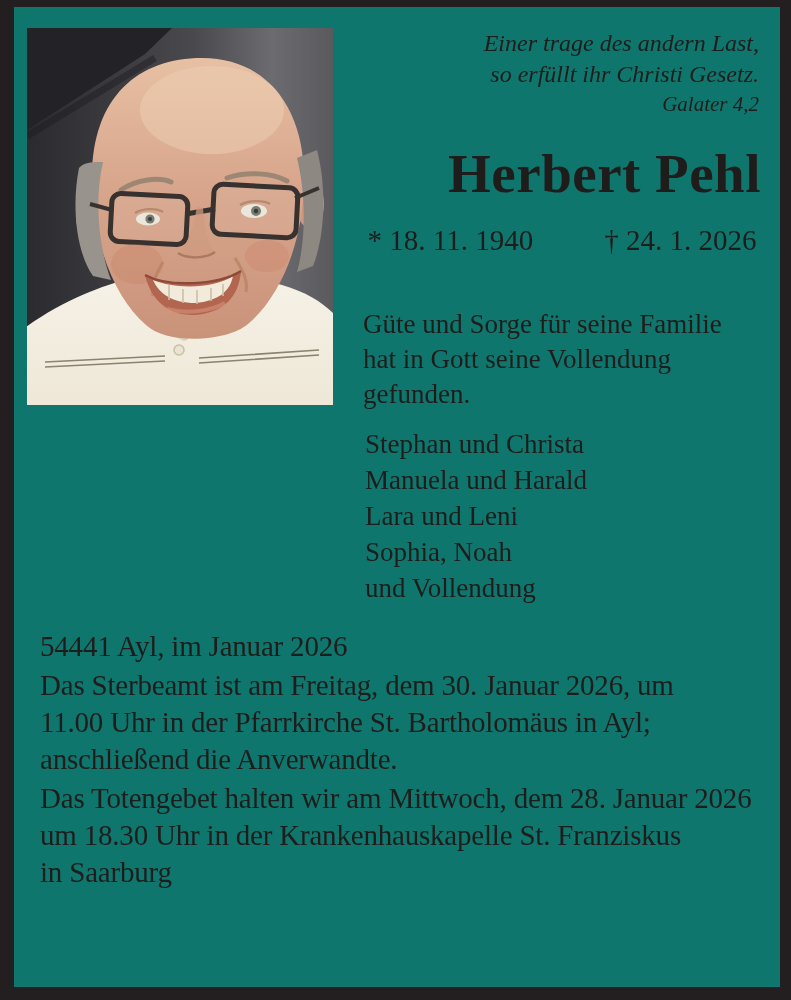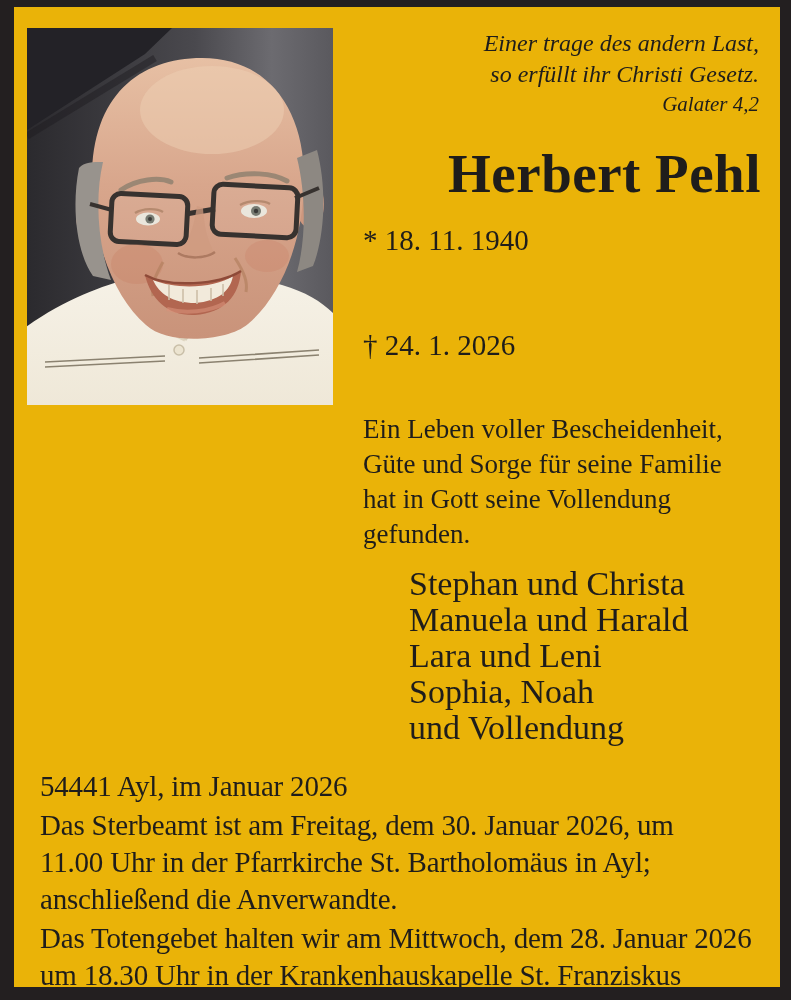--- a/index.html
+++ b/index.html
@@ -7,21 +7,21 @@
     padding: 0;
     background: #ffffff;
     font-family: "Liberation Serif", "DejaVu Serif", serif;
     color: #1f1d1b;
   }
   .notice {
     position: relative;
     box-sizing: border-box;
     width: 791px;
     height: 1000px;
-    background: #eab308;
+    background: #0f766e;
     border-style: solid;
     border-color: #231f20;
     border-width: 7px 11px 13px 14px;
     padding: 21px 19px 0 13px;
     overflow: hidden;
   }
   .top-section { display: flex; align-items: flex-start; }
   .photo-frame {
     width: 306px;
     height: 377px;
@@ -55,39 +55,37 @@
     white-space: nowrap;
   }
   .dates {
     margin-top: 20px;
     display: flex;
     justify-content: center;
     gap: 71px;
     font-size: 29px;
     line-height: 34px;
     white-space: nowrap;
-    flex-direction: column;
   }
   .tribute {
     margin-top: 50px;
     font-size: 27px;
     line-height: 35px;
   }
   .tribute div { white-space: nowrap; }
   .gratitude {
     margin-top: 17px;
     font-size: 27px;
     line-height: 35px;
   }
   .mourners {
     margin-top: 14px;
-    font-size: 34px;
+    font-size: 27px;
     line-height: 36px;
     padding-left: 2px;
-    margin-left: 44px;
   }
   .mourners div { white-space: nowrap; }
   .bottom-section {
     margin-top: 22px;
     margin-left: 13px;
     font-size: 29px;
     line-height: 37px;
     letter-spacing: -0.2px;
   }
   .bottom-section .line { white-space: nowrap; }
@@ -189,21 +187,20 @@
       </div>
 
       <h1 class="deceased-name">Herbert Pehl</h1>
 
       <div class="dates">
         <span>* 18. 11. 1940</span>
         <span>† 24. 1. 2026</span>
       </div>
 
       <div class="tribute">
-        <div>Ein Leben voller Bescheidenheit,</div>
         <div>Güte und Sorge für seine Familie</div>
         <div>hat in Gott seine Vollendung</div>
         <div>gefunden.</div>
       </div>
 
 
       <div class="mourners">
         <div>Stephan und Christa</div>
         <div>Manuela und Harald</div>
         <div>Lara und Leni</div>

